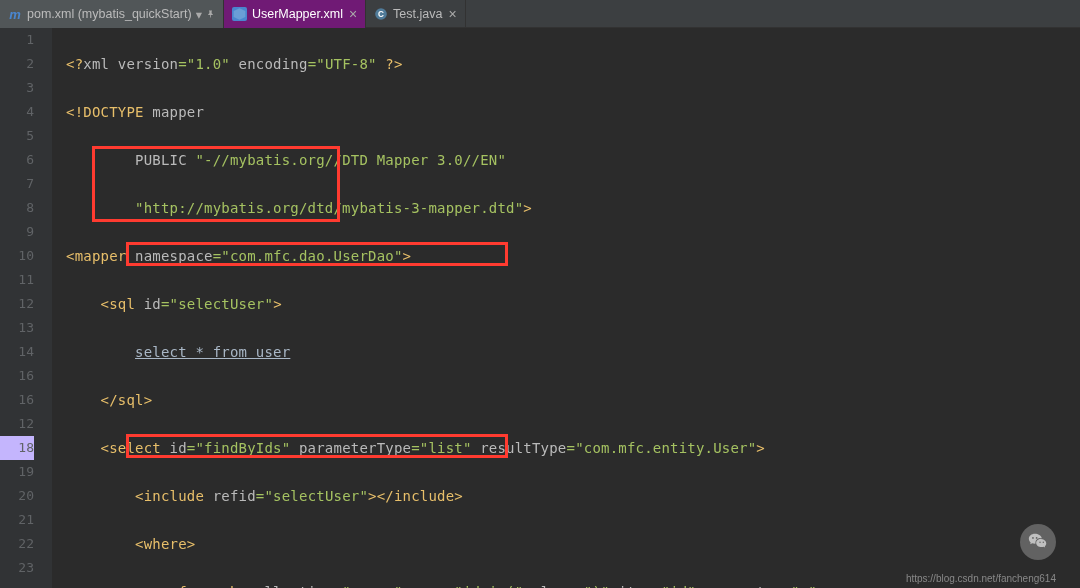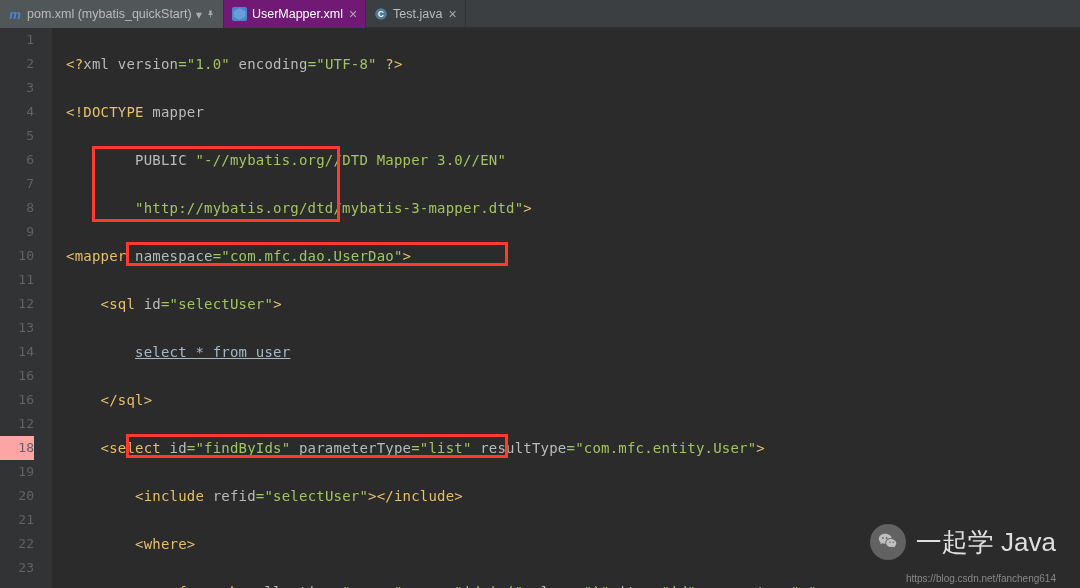--- a/index.html
+++ b/index.html
@@ -175,21 +175,21 @@
     <div class="gutter-line">8</div>
     <div class="gutter-line">9</div>
     <div class="gutter-line">10</div>
     <div class="gutter-line">11</div>
     <div class="gutter-line">12</div>
     <div class="gutter-line">13</div>
     <div class="gutter-line">14</div>
     <div class="gutter-line">16</div>
     <div class="gutter-line">16</div>
     <div class="gutter-line">12</div>
-    <div class="gutter-line" style="background:#fca5a5">18</div>
+    <div class="gutter-line" style="background:#c4b5fd">18</div>
     <div class="gutter-line">19</div>
     <div class="gutter-line">20</div>
     <div class="gutter-line">21</div>
     <div class="gutter-line">22</div>
     <div class="gutter-line">23</div>
   </div>
 
   <div class="code">
 <div class="code-line"><span class="tag">&lt;?</span><span class="attr">xml version</span><span class="val">="1.0"</span><span class="attr"> encoding</span><span class="val">="UTF-8"</span><span class="tag"> ?&gt;</span></div>
 <div class="code-line"><span class="tag">&lt;!</span><span class="tag">DOCTYPE </span><span class="attr">mapper</span></div>
@@ -220,16 +220,15 @@
     <div class="redbox" style="top:406px;left:74px;width:382px;height:24px;"></div>
   </div>
 </div>
 
 <div class="watermark">
   <span class="wm-circle">
     <svg width="22" height="22" viewBox="0 0 24 24">
         <path d="M8.5 3C4.9 3 2 5.5 2 8.5c0 1.6.8 3 2 4l-.5 2 2.3-1.2c.8.3 1.7.5 2.7.5.3 0 .6 0 .9-.1-.1-.4-.2-.8-.2-1.2 0-2.8 2.7-5 6-5 .3 0 .6 0 .9.1C15.4 5 12.3 3 8.5 3zm-2 3.5c.6 0 1 .4 1 1s-.4 1-1 1-1-.4-1-1 .4-1 1-1zm4 0c.6 0 1 .4 1 1s-.4 1-1 1-1-.4-1-1 .4-1 1-1zm5.5 2C12.5 8.5 10 10.5 10 13s2.5 4.5 6 4.5c.7 0 1.4-.1 2-.3l1.8.9-.4-1.6c1-.8 1.6-1.9 1.6-3 0-2.5-2.5-4.5-5-4.5zm-1.8 3c.4 0 .8.3.8.8s-.4.8-.8.8-.8-.3-.8-.8.4-.8.8-.8zm3.6 0c.4 0 .8.3.8.8s-.4.8-.8.8-.8-.3-.8-.8.4-.8.8-.8z"></path>
       </svg>
   </span>
-  <span>一起学 Java</span>
 </div>
 
 <div class="footer-link">https://blog.csdn.net/fancheng614</div>
 
 </body></html>

